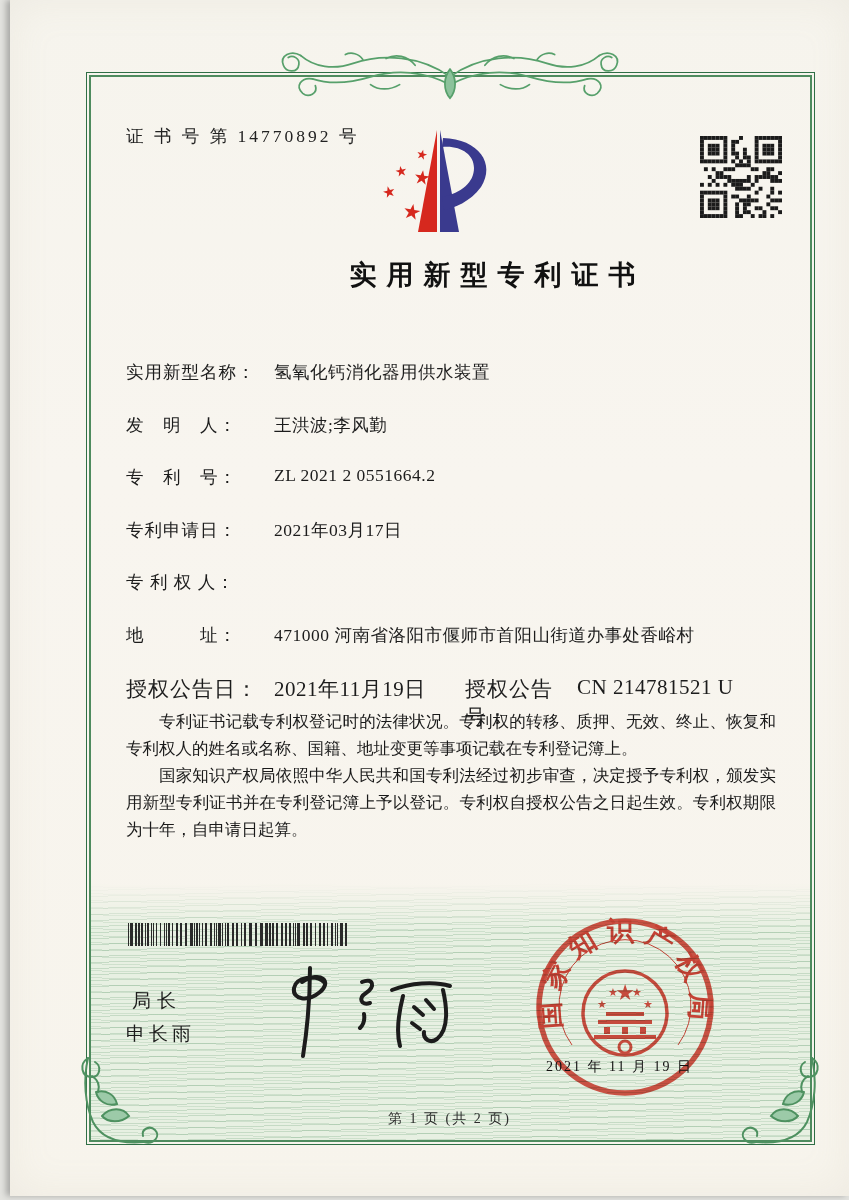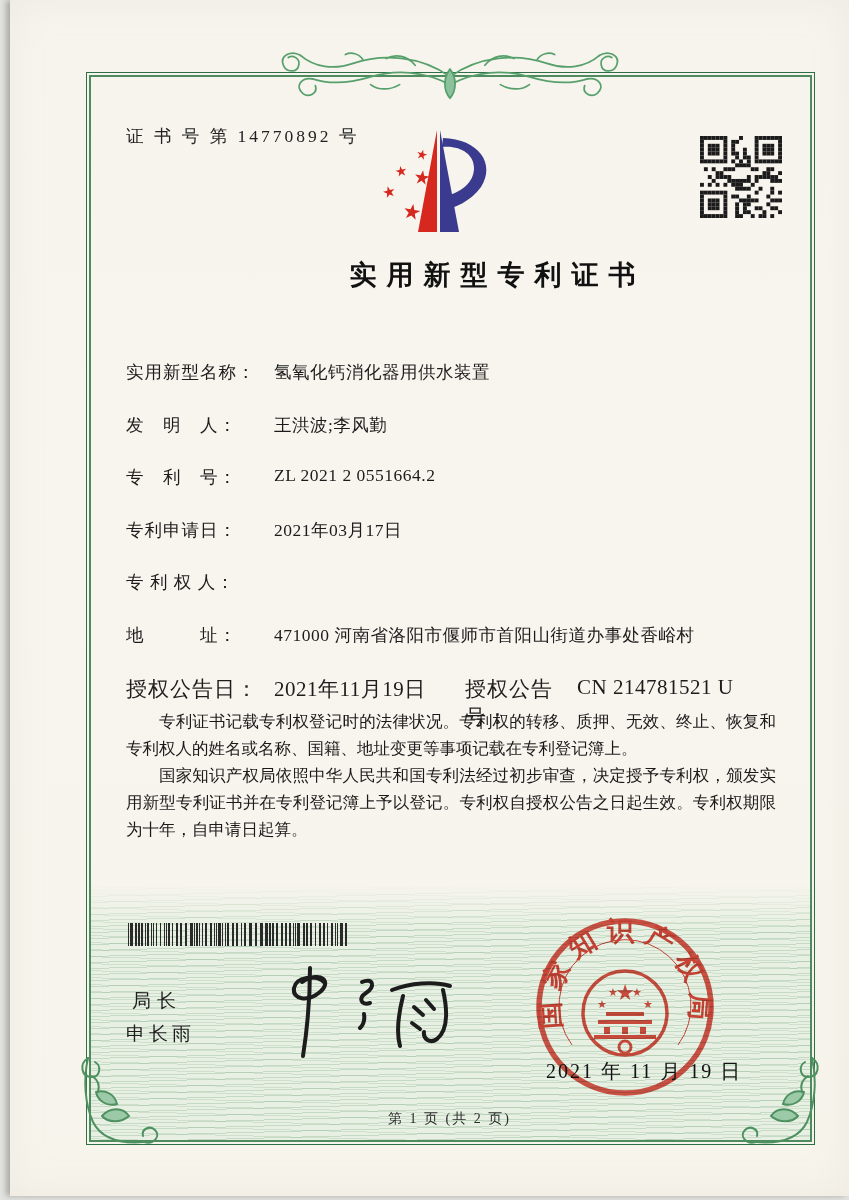--- a/index.html
+++ b/index.html
@@ -37,21 +37,21 @@
   .grant-right .field-label{flex:0 0 112px;}
   .body-text{position:absolute;left:116px;top:708px;width:650px;font-size:16.5px;
              line-height:27px;color:#1a1a1a;text-align:justify;}
   .body-text p{margin:0;text-indent:2em;}
   .barcode{position:absolute;left:118px;top:923px;width:221px;height:23px;}
   .signoff-title{position:absolute;left:122px;top:988px;font-size:19px;color:#1c1c1c;letter-spacing:6px;}
   .signoff-name{position:absolute;left:116px;top:1021px;font-size:19px;color:#1c1c1c;letter-spacing:4px;}
   .signature{position:absolute;left:252px;top:962px;width:210px;height:100px;}
   .seal{position:absolute;left:524px;top:916px;width:182px;height:182px;
         mix-blend-mode:multiply;opacity:.93;}
-  .seal-date{position:absolute;left:536px;top:1058px;font-size:20px;color:#111;
+  .seal-date{position:absolute;left:536px;top:1058px;font-size:14px;color:#111;
              letter-spacing:2px;z-index:5;}
   .page-info{position:absolute;left:76px;top:1110px;width:727px;text-align:center;
              font-size:14px;color:#2a2a2a;letter-spacing:2px;}
   .back-note{position:absolute;left:76px;top:1157px;width:727px;text-align:center;
              font-size:16.5px;color:#222;letter-spacing:3px;}
   .flourish-top{position:absolute;left:230px;top:42px;width:420px;height:62px;}
   .corner-fl{position:absolute;width:92px;height:96px;}
   .corner-fl.bl{left:62px;top:1052px;}
   .corner-fl.br{left:726px;top:1052px;transform:scaleX(-1);}
   svg{display:block;}

